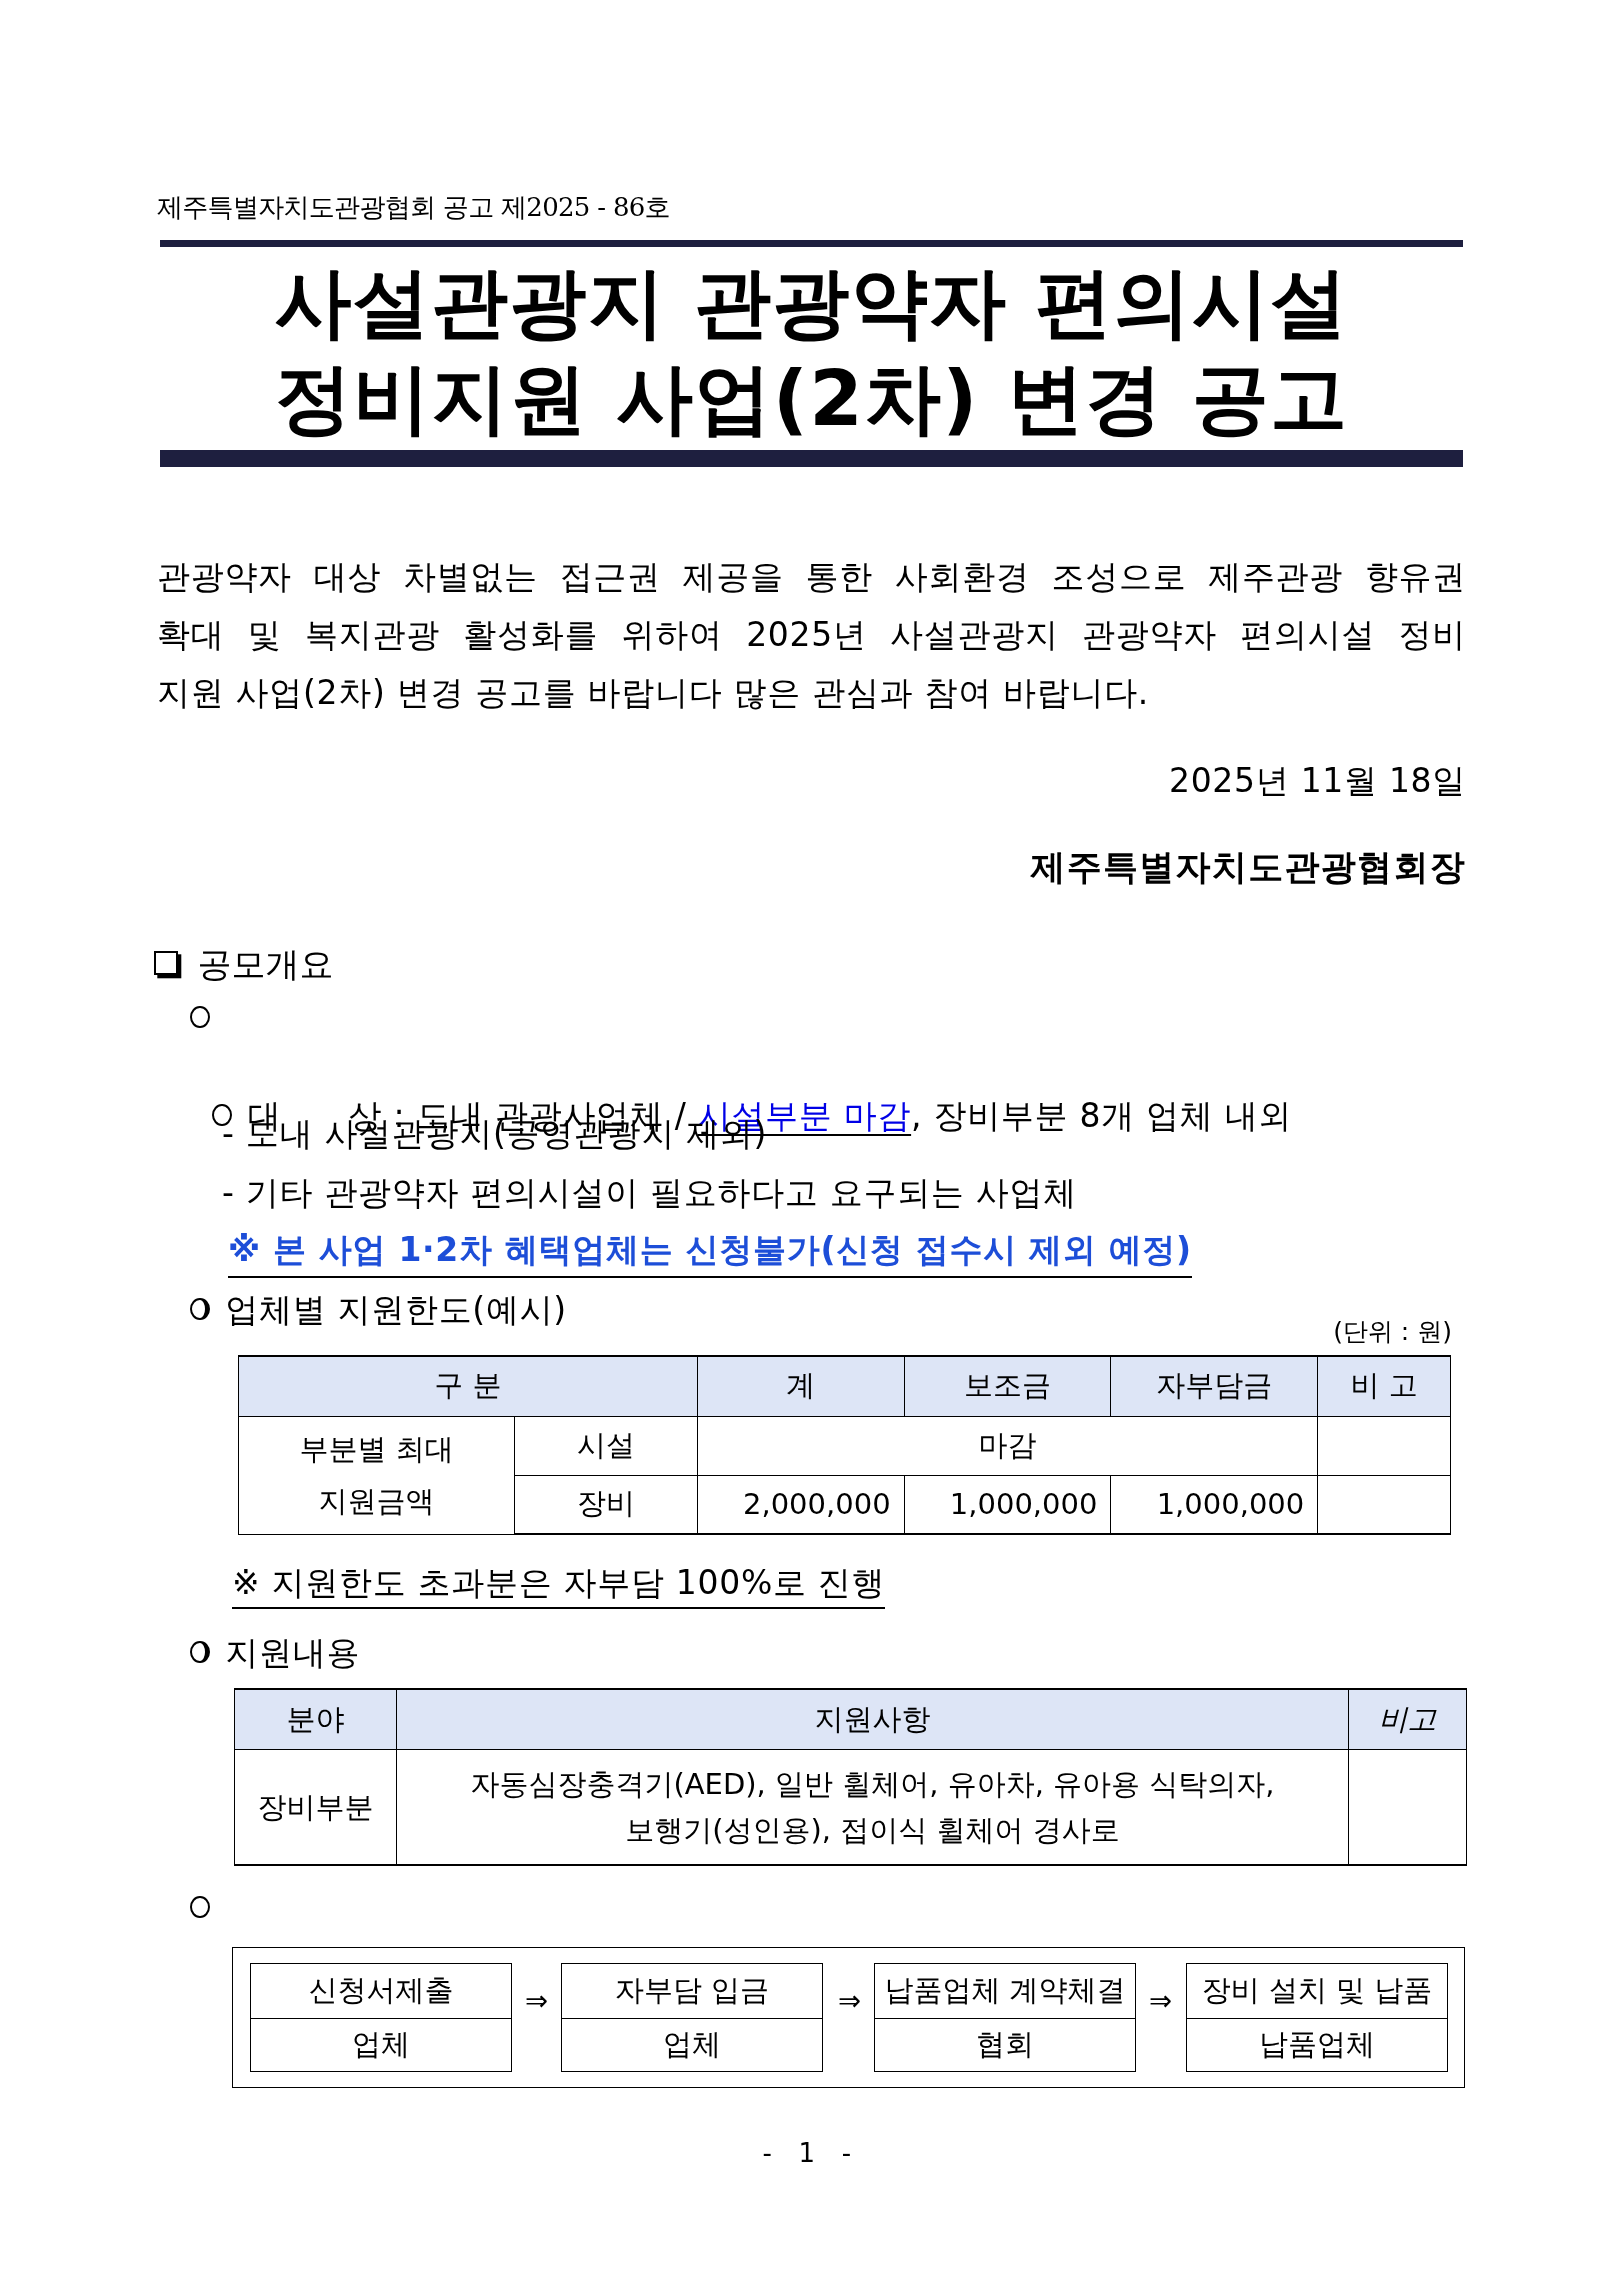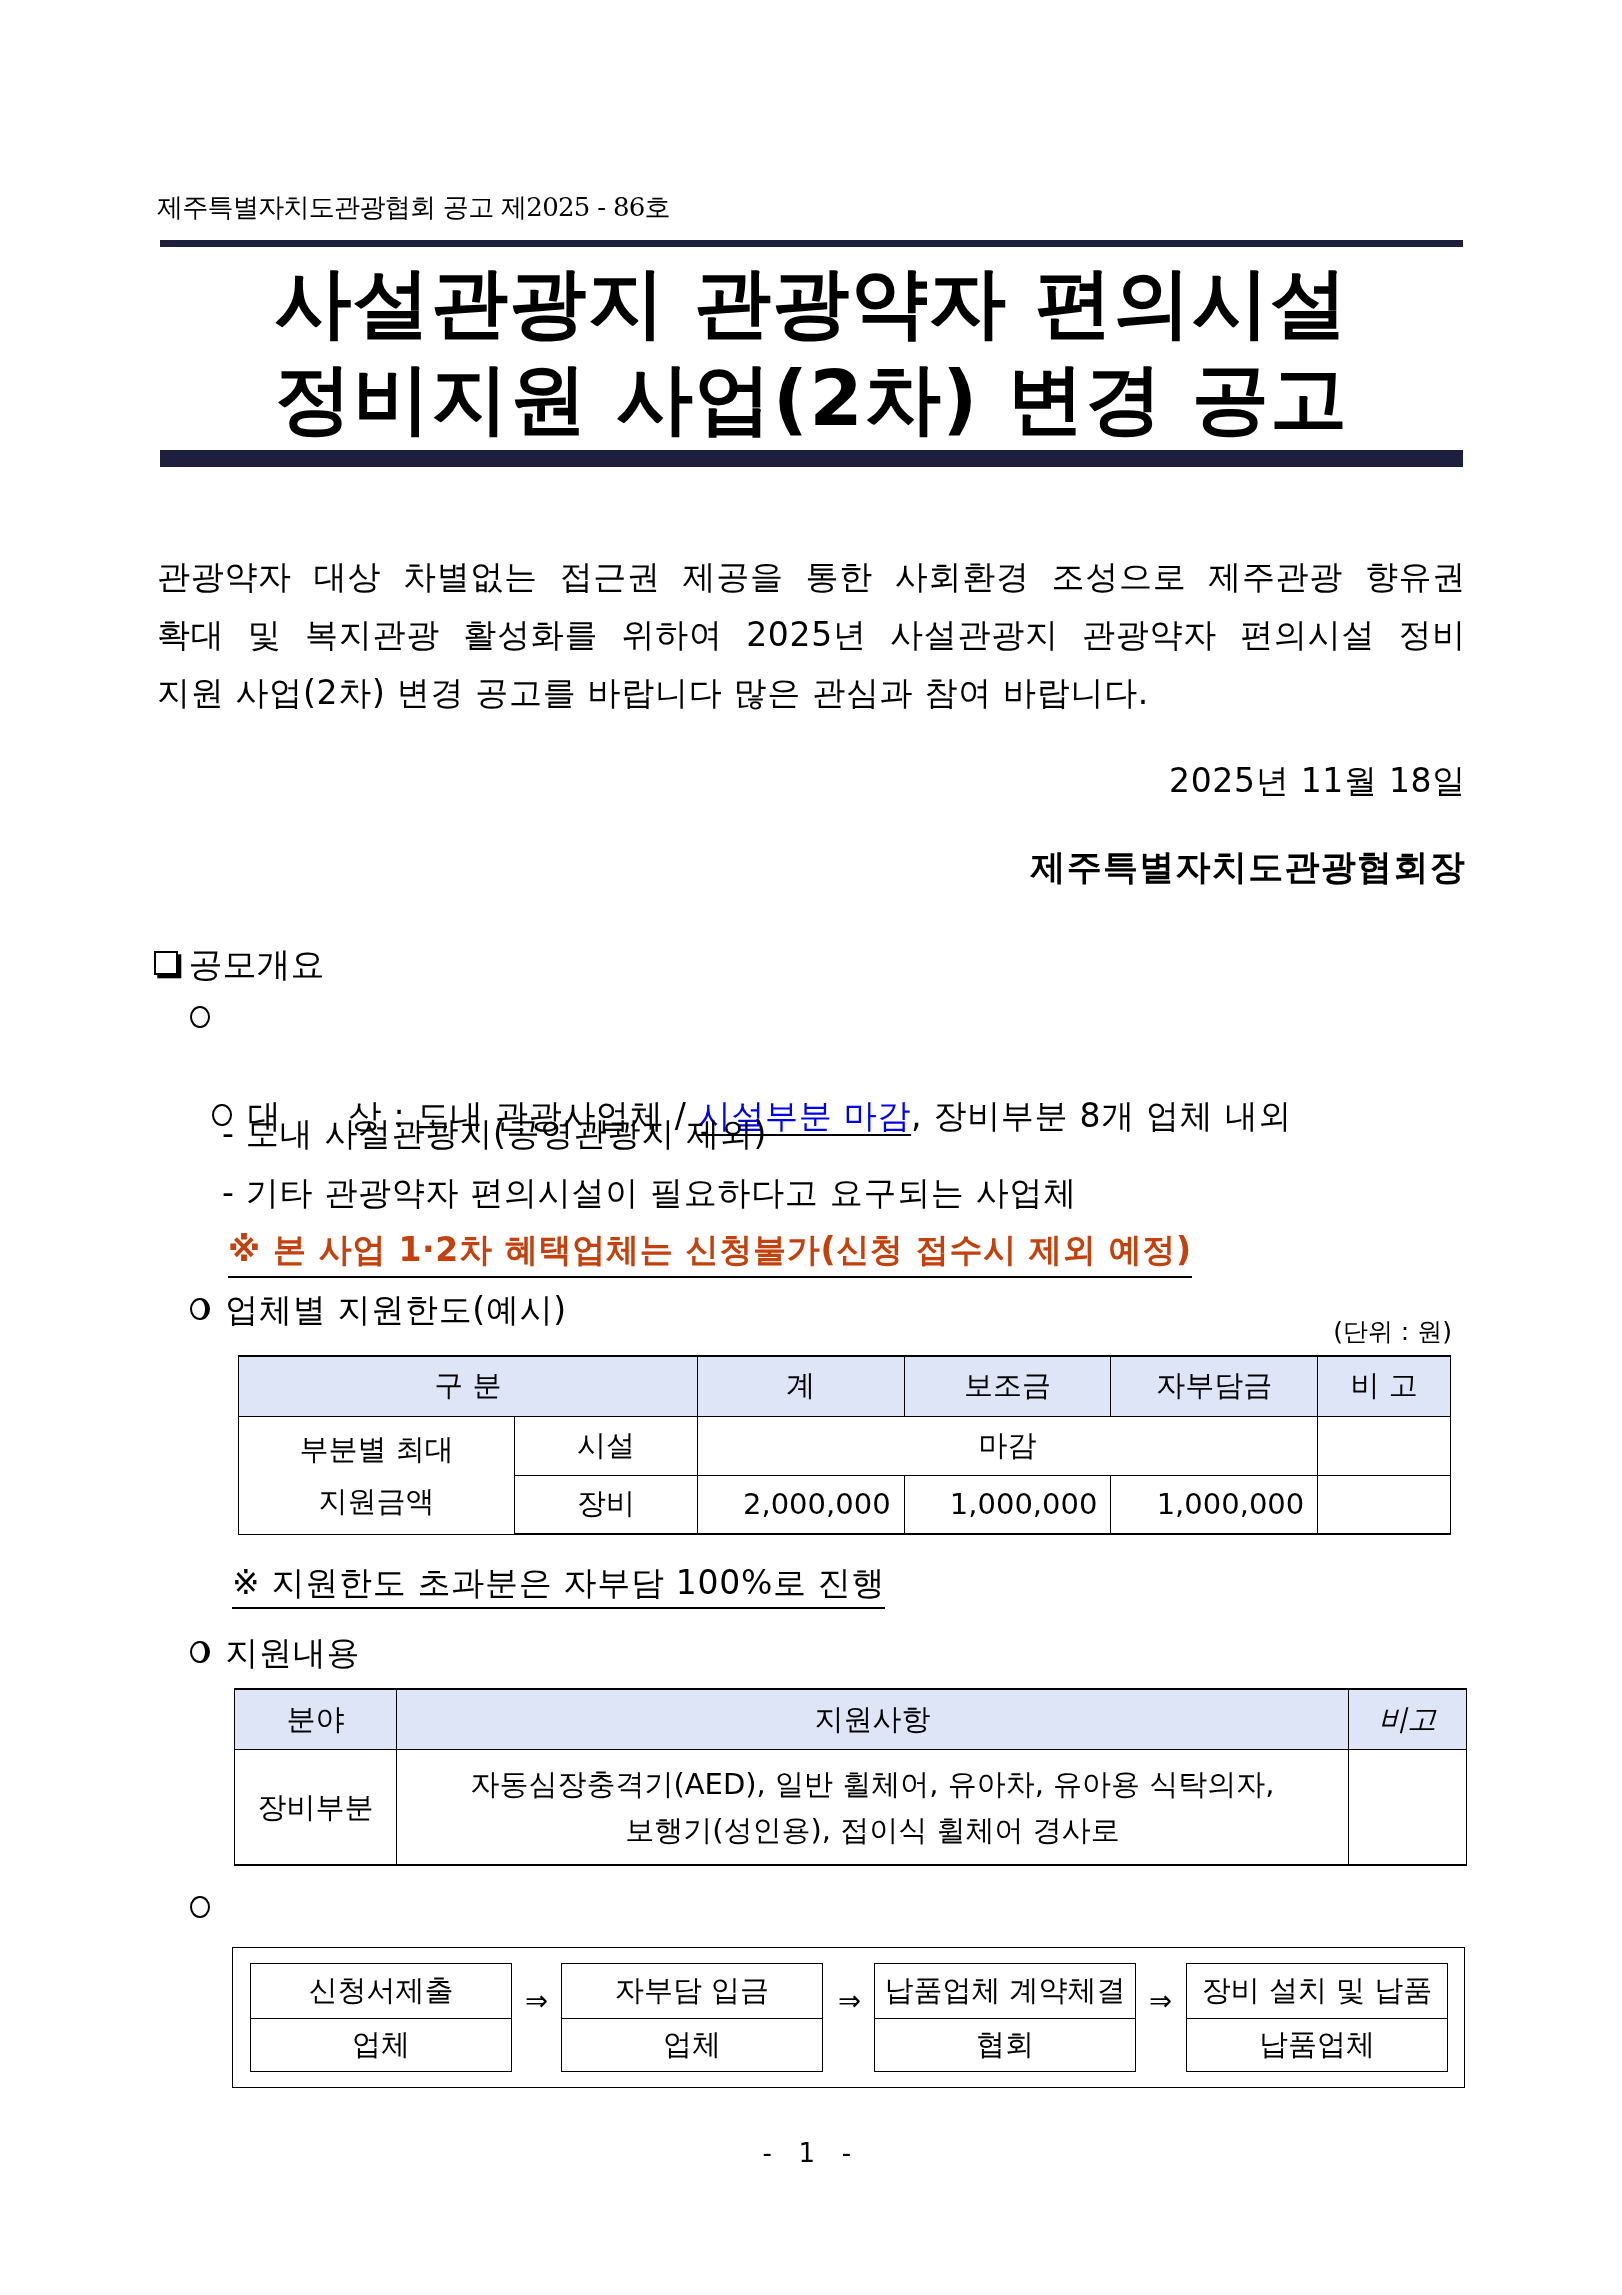--- a/index.html
+++ b/index.html
@@ -22,39 +22,39 @@
     .para {
       left: 157px; width: 1309px; top: 548px; font-size: 33px; line-height: 58px;
       text-align: justify; letter-spacing: 0.7px;
     }
     .para span { display: block; text-align-last: justify; }
     .para span.last { text-align-last: left; }
 
     .date { right: 157px; top: 759px; font-size: 33px; letter-spacing: 0.7px; }
     .org { right: 157px; top: 844px; font-size: 35px; font-weight: bold; letter-spacing: 1.3px; }
 
-    .sec { left: 154px; top: 942px; font-size: 34px; display: flex; align-items: center; gap: 11px; }
+    .sec { left: 154px; top: 942px; font-size: 34px; display: flex; align-items: center; gap: 20px; }
     .box-bullet {
       display: inline-block; width: 23.6px; height: 23.6px; border: 2.6px solid #000;
       box-shadow: 3.3px 3.3px 0 #000; box-sizing: border-box; margin-top: -3.9px;
     }
     .item { left: 190px; font-size: 33px; letter-spacing: 0.7px; white-space: nowrap; }
     .circ {
       display: inline-block; width: 19.6px; height: 22px; border: 2px solid #000;
       border-radius: 50%; box-sizing: border-box; vertical-align: middle; margin-right: 15.7px; margin-top: -5.2px;
     }
     .circ.shadow { border-right-width: 5.2px; }
     .item1 { top: 998px; }
     .item2 { top: 1055px; }
     .sub { left: 222px; font-size: 33px; letter-spacing: 0.7px; white-space: nowrap; }
     .sub1 { top: 1112px; }
     .sub2 { top: 1171px; }
     .blue { color: #0000e6; }
     .uline { text-decoration: underline; text-decoration-color: #000; text-decoration-thickness: 2px; text-underline-offset: 6.5px; }
-    .note-blue { left: 228px; top: 1228px; font-size: 33px; font-weight: bold; color: #c2410c; letter-spacing: 0.7px;
+    .note-blue { left: 228px; top: 1228px; font-size: 33px; font-weight: bold; color: #1d4ed8; letter-spacing: 0.7px;
       border-bottom: 2.6px solid #000; padding-bottom: 2.6px; white-space: nowrap; }
     .item3 { top: 1288px; }
     .unit { right: 171px; top: 1315px; font-size: 25px; }
 
     table { border-collapse: collapse; }
     .t1 { left: 238px; top: 1355px; width: 1213px; font-size: 29px; }
     .t1 td, .t1 th { border: 1.3px solid #000; text-align: center; font-weight: normal; padding: 0; }
     .t1 tr:first-child th { border-top: 2.6px solid #000; }
     .t1 tr:last-child td { border-bottom: 2.6px solid #000; }
     .hdr { background: #dde5f6; }

